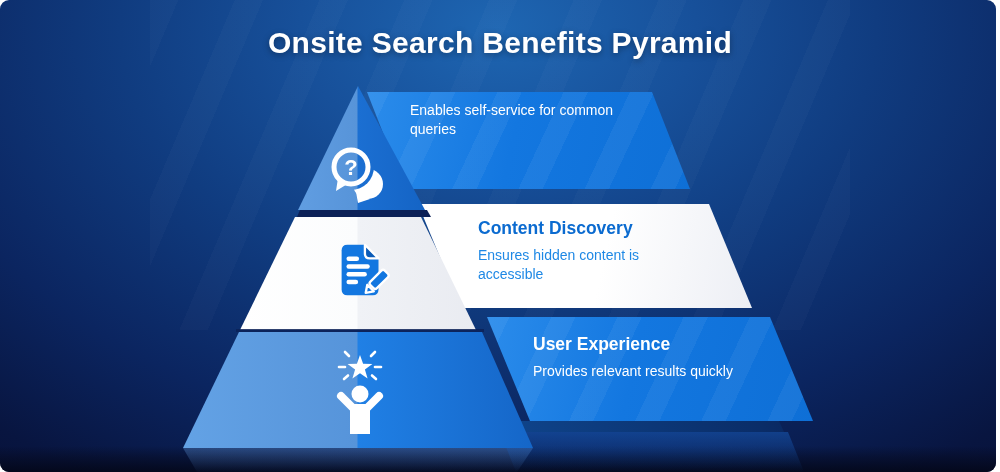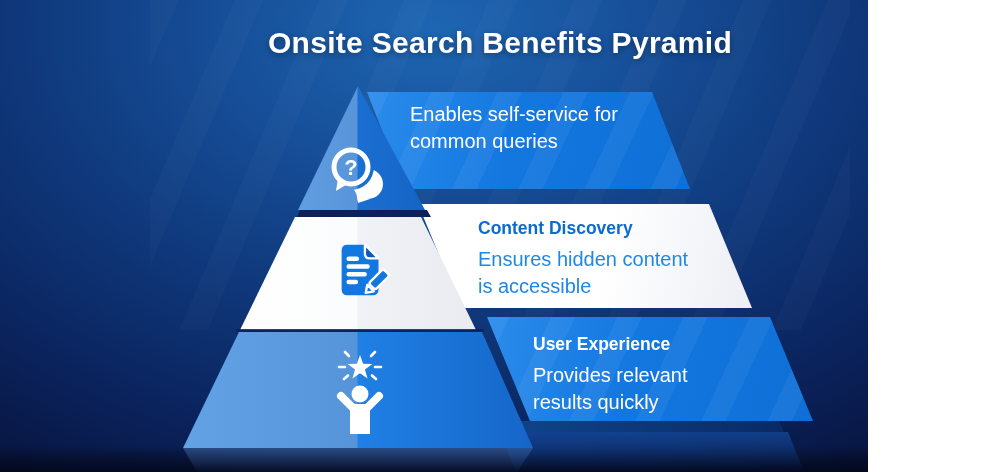--- a/index.html
+++ b/index.html
@@ -1,23 +1,24 @@
 <!DOCTYPE html>
 <html><head>
 <meta charset="utf-8">
 <style>
   * { margin: 0; padding: 0; box-sizing: border-box; }
   html, body { width: 1000px; height: 472px; overflow: hidden; }
   body { font-family: "Liberation Sans", "DejaVu Sans", sans-serif; }
 
   #canvas {
-    position: relative; width: 868px; height: 472px; overflow: hidden;
+    position: relative; width: 996px; height: 472px; overflow: hidden;
     background:
       radial-gradient(ellipse 900px 620px at 50% 6%,
         #1e66b2 0%, #17509a 22%, #103c80 42%, #0b2560 66%, #081540 85%, #060f35 100%);
+    border-radius: 9px;
   }
 
   
   .rays {
     position: absolute; left: 150px; top: 0; width: 700px; height: 330px; z-index: 1;
     background: repeating-linear-gradient(113deg,
       rgba(255,255,255,0.035) 0 26px, rgba(255,255,255,0) 26px 78px);
     opacity: .6; pointer-events: none;
   }
 
@@ -51,21 +52,21 @@
     clip-path: polygon(0 0, 283px 0, 288px 11px, 5px 11px);
     background: linear-gradient(90deg, #0f458c 0%, #0a2d68 80%, #092258 100%);
   }
 
   .banner-text { position: absolute; }
   #banner-1 .banner-text { left: 45px; top: 9px; }
   #banner-2 .banner-text { left: 62px; top: 14px; }
   #banner-3 .banner-text { left: 48px; top: 17px; }
 
   .tier-heading { font-size: 17.5px; font-weight: 700; margin-bottom: 7px; }
-  .tier-desc   { font-size: 20px; line-height: 1.33; font-weight: 400; }
+  .tier-desc   { font-size: 14px; line-height: 1.33; font-weight: 400; }
   .text-white .tier-heading, .text-white .tier-desc { color: #ffffff; }
   .text-blue  .tier-heading { color: #0b6bd0; }
   .text-blue  .tier-desc    { color: #1e88e5; }
   #banner-1 .tier-desc { width: 252px; }
   #banner-2 .tier-desc { width: 222px; }
   #banner-3 .tier-desc { width: 218px; }
 
   
   .tier { position: absolute; z-index: 3; }
   #tier-1 { left: 294px; top: 86px; width: 136px; height: 124px;

